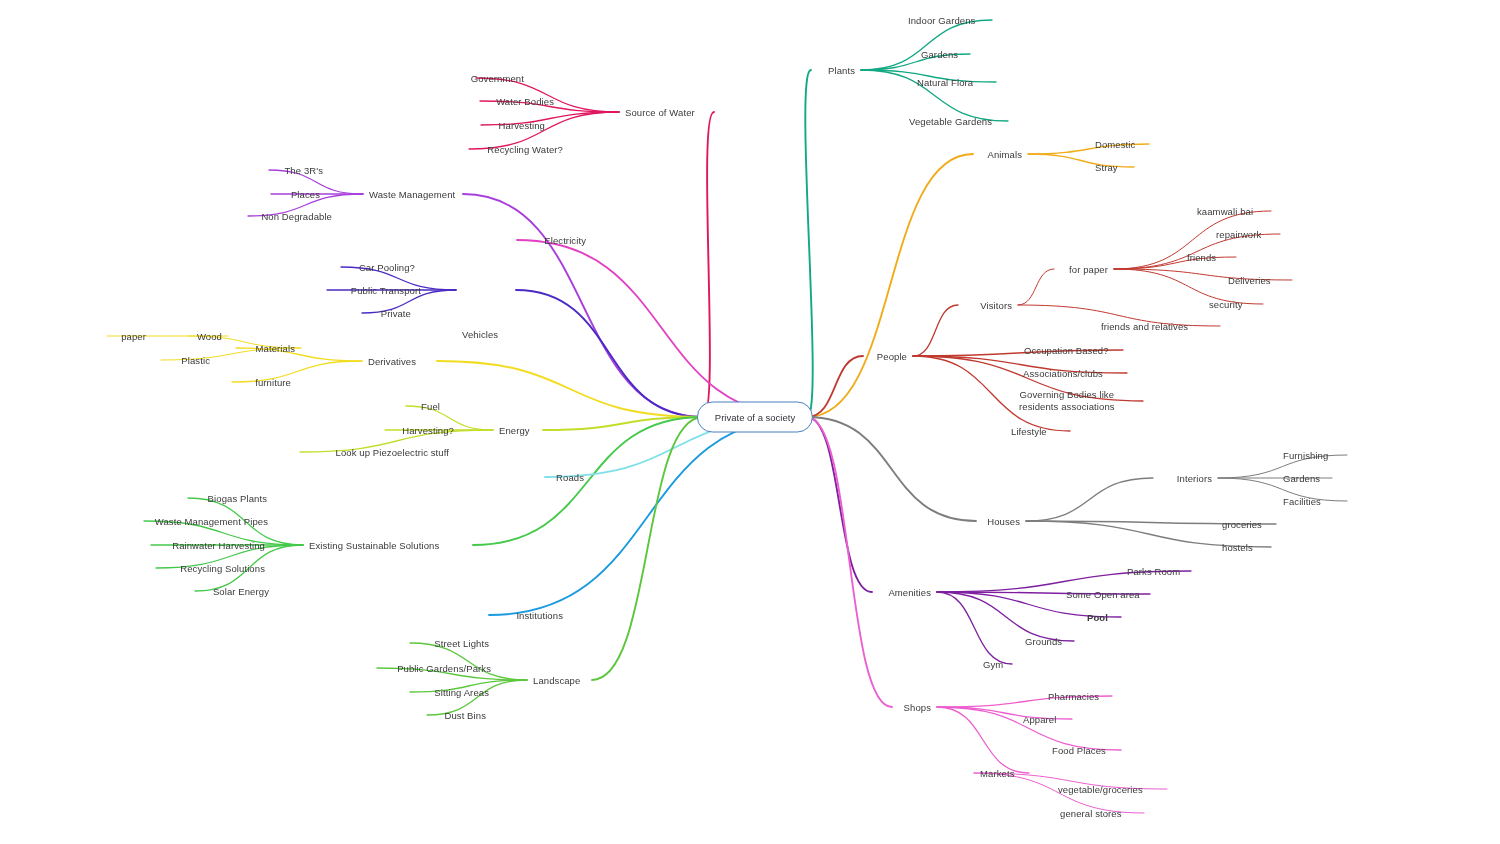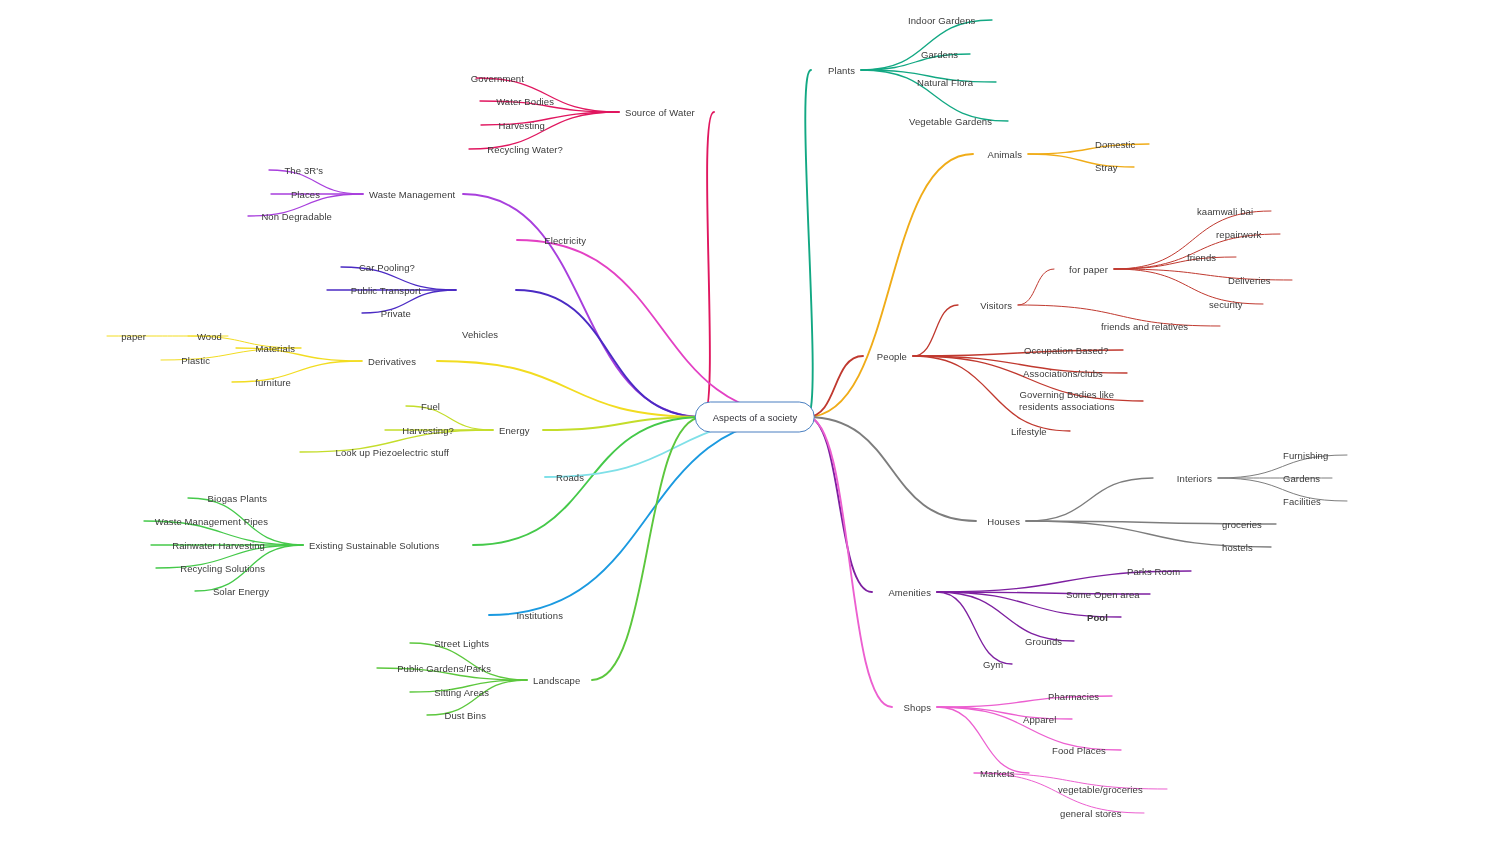--- a/index.html
+++ b/index.html
@@ -197,13 +197,13 @@
     <div class="node-label right" style="left: 983px; top: 664px;">Gym</div>
     <div class="node-label left" style="left: 931px; top: 707px;">Shops</div>
     <div class="node-label right" style="left: 1048px; top: 696px;">Pharmacies</div>
     <div class="node-label right" style="left: 1023px; top: 719px;">Apparel</div>
     <div class="node-label right" style="left: 1052px; top: 750px;">Food Places</div>
     <div class="node-label right" style="left: 980px; top: 773px;">Markets</div>
     <div class="node-label right" style="left: 1058px; top: 789px;">vegetable/groceries</div>
     <div class="node-label right" style="left: 1060px; top: 813px;">general stores</div>
   </div>
 
-<div id="root-node" style="left: 755px; top: 417px; border-color: rgb(74, 127, 193);">Aspects of a society</div>
+<div id="root-node" style="left: 755px; top: 417px; border-color: rgb(74, 127, 193);">Private of a society</div>
 
 </body></html>

